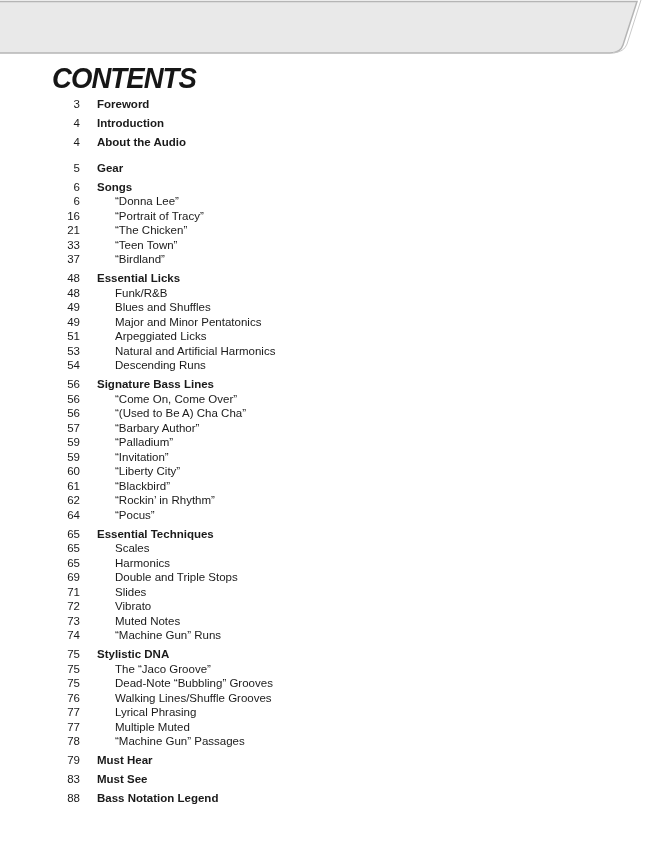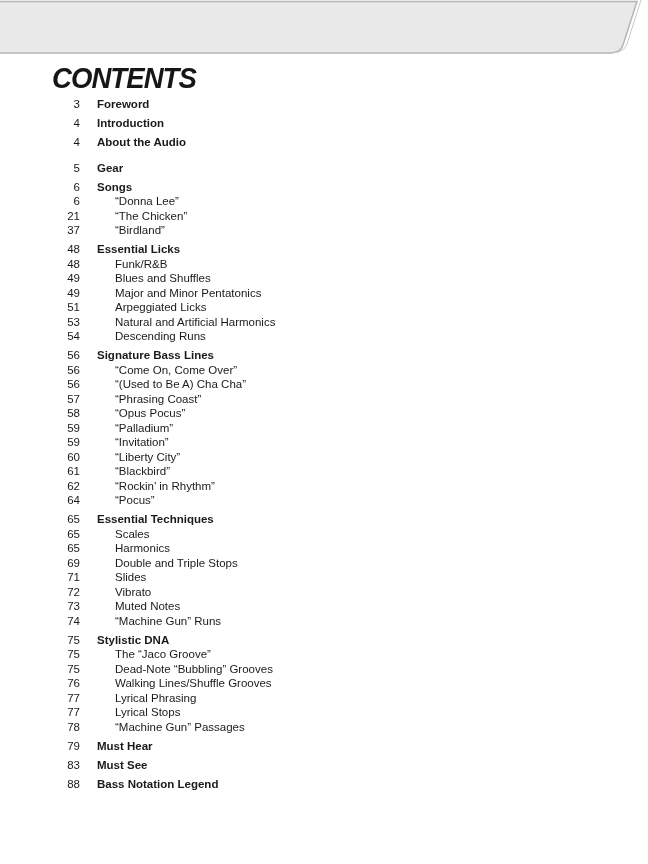--- a/index.html
+++ b/index.html
@@ -106,24 +106,32 @@
   </div>
     <div class="row section">
     <span class="num">6</span>
     <span class="label">Songs</span>
   </div>
     <div class="row sub">
     <span class="num">6</span>
     <span class="label">“Donna Lee”</span>
   </div>
     <div class="row sub">
+    <span class="num">16</span>
+    <span class="label">“Portrait of Tracy”</span>
+  </div>
+    <div class="row sub">
     <span class="num">21</span>
     <span class="label">“The Chicken”</span>
   </div>
     <div class="row sub">
+    <span class="num">33</span>
+    <span class="label">“Teen Town”</span>
+  </div>
+    <div class="row sub">
     <span class="num">37</span>
     <span class="label">“Birdland”</span>
   </div>
     <div class="row section">
     <span class="num">48</span>
     <span class="label">Essential Licks</span>
   </div>
     <div class="row sub">
     <span class="num">48</span>
     <span class="label">Funk/R&amp;B</span>
@@ -155,25 +163,21 @@
     <div class="row sub">
     <span class="num">56</span>
     <span class="label">“Come On, Come Over”</span>
   </div>
     <div class="row sub">
     <span class="num">56</span>
     <span class="label">“(Used to Be A) Cha Cha”</span>
   </div>
     <div class="row sub">
     <span class="num">57</span>
-    <span class="label">“Phrasing Coast”</span>
-  </div>
-    <div class="row sub">
-    <span class="num">58</span>
-    <span class="label">“Opus Pocus”</span>
+    <span class="label">“Barbary Author”</span>
   </div>
     <div class="row sub">
     <span class="num">59</span>
     <span class="label">“Palladium”</span>
   </div>
     <div class="row sub">
     <span class="num">59</span>
     <span class="label">“Invitation”</span>
   </div>
     <div class="row sub">
@@ -239,21 +243,21 @@
     <div class="row sub">
     <span class="num">76</span>
     <span class="label">Walking Lines/Shuffle Grooves</span>
   </div>
     <div class="row sub">
     <span class="num">77</span>
     <span class="label">Lyrical Phrasing</span>
   </div>
     <div class="row sub">
     <span class="num">77</span>
-    <span class="label">Lyrical Stops</span>
+    <span class="label">Multiple Muted</span>
   </div>
     <div class="row sub">
     <span class="num">78</span>
     <span class="label">“Machine Gun” Passages</span>
   </div>
     <div class="row section">
     <span class="num">79</span>
     <span class="label">Must Hear</span>
   </div>
     <div class="row section">

